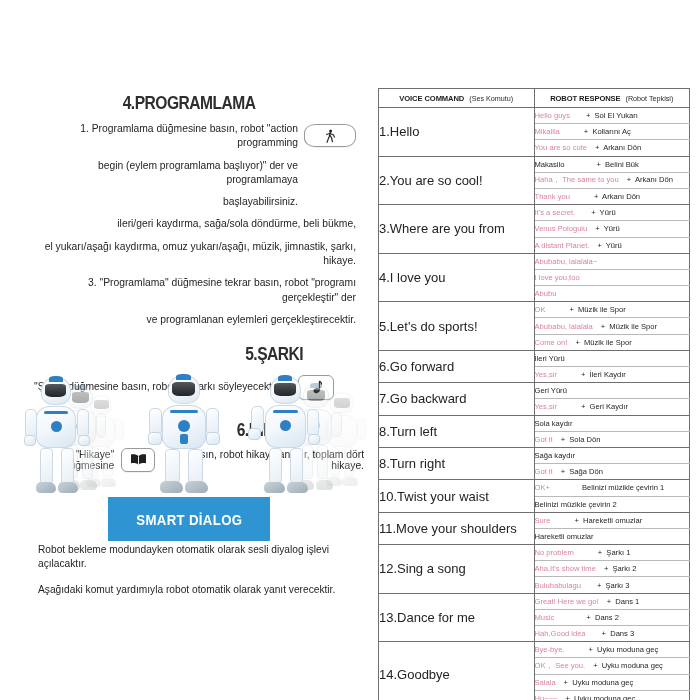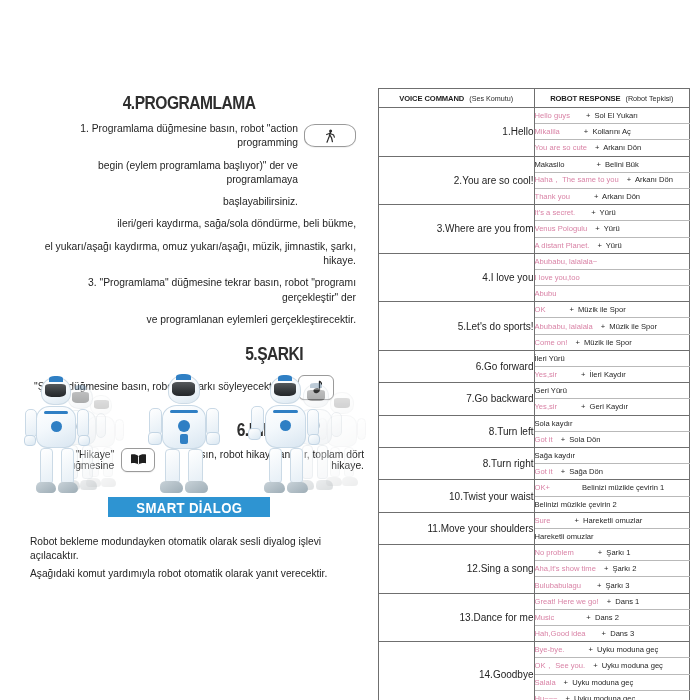--- a/index.html
+++ b/index.html
@@ -191,21 +191,21 @@
   }
   .ghost { opacity: 0.38; filter: saturate(0.45); }
   .ghost2 { opacity: 0.2; filter: saturate(0.2); }
 
   
   .smart-btn {
     position: absolute;
     left: 108px;
     top: 497px;
     width: 162px;
-    height: 20px;
+    height: 44px;
     background: #2e94d2;
     display: flex;
     align-items: center;
     justify-content: center;
   }
   .smart-btn span {
     color: #ffffff;
     font-family: "Liberation Sans Narrow", "Liberation Sans", sans-serif;
     font-weight: bold;
     font-size: 15px;
@@ -214,21 +214,21 @@
   }
   .smart-desc {
     position: absolute;
     left: 26px;
     top: 531px;
     width: 345px;
     font-size: 10.2px;
     line-height: 14px;
     color: #242424;
   }
-  .smart-desc p { margin: 4px; }
+  .smart-desc p { margin: 12px; }
 
   
   .table-wrap {
     position: absolute;
     left: 378px;
     top: 88px;
     width: 312px;
   }
   table.cmd-table {
     border-collapse: collapse;
@@ -255,22 +255,22 @@
     letter-spacing: -0.1px;
   }
   .hdr-sub {
     font-weight: normal;
     font-size: 7.2px;
     color: #2a2a2a;
     margin-left: 5px;
   }
   .cmd-cell {
     width: 142px;
-    text-align: right;
-    font-size: 10px;
+    text-align: left;
+    font-size: 13px;
     color: #232323;
     padding: 0 4px;
   }
   .resp-cell {
     height: 15.2px;
     padding: 0 0 0 6px;
     font-size: 7.6px;
     color: #1f1f1f;
     white-space: nowrap;
     overflow: hidden;

